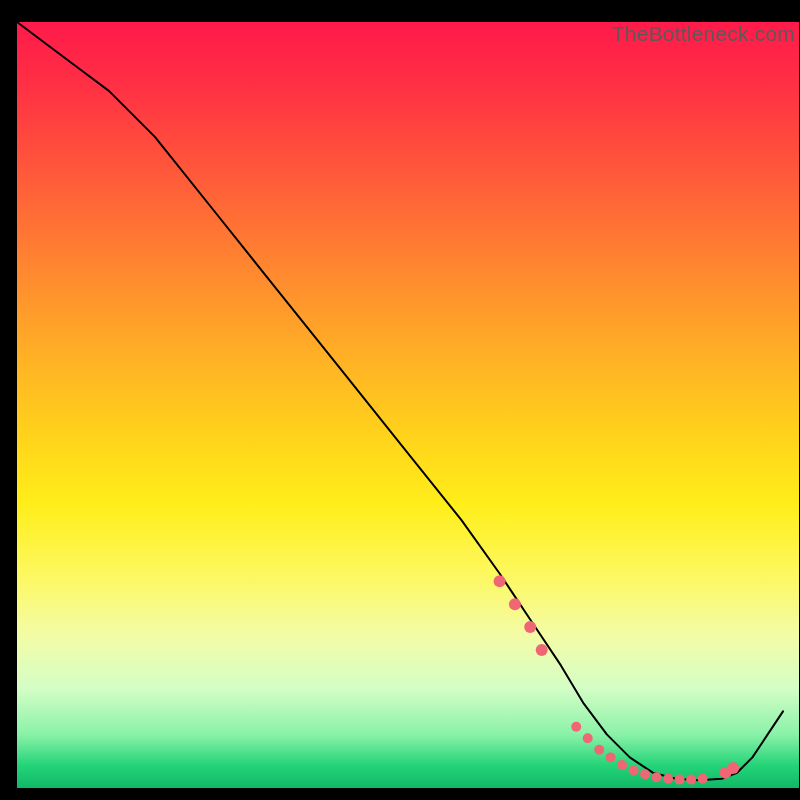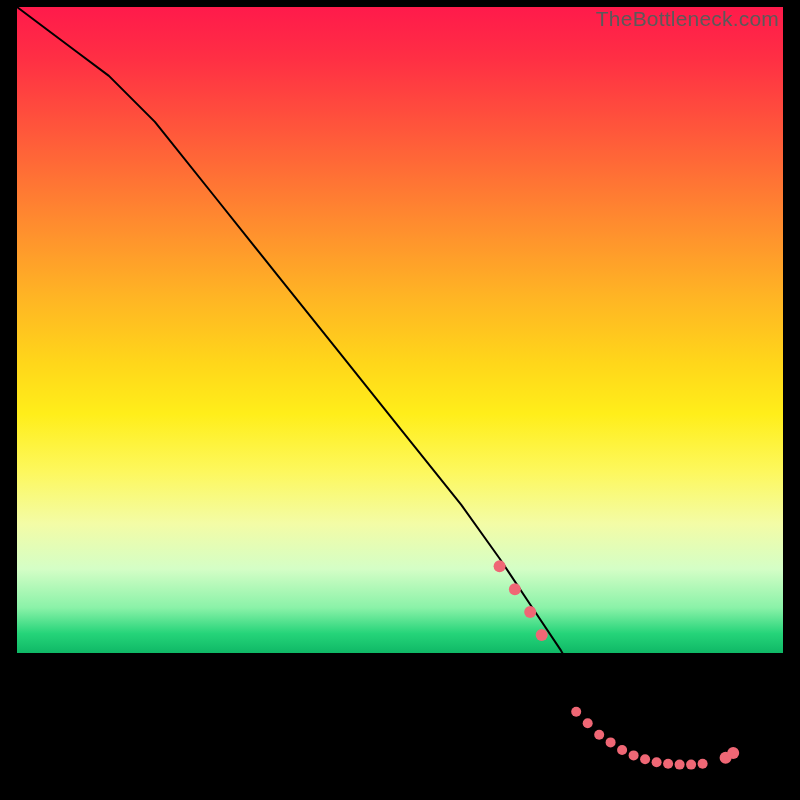--- a/index.html
+++ b/index.html
@@ -13,39 +13,40 @@
   }
   .frame {
     position: relative;
     width: 800px;
     height: 800px;
     background: #000;
   }
   .plot-area {
     position: absolute;
     left: 17px;
-    top: 7px;
+    top: 22px;
     width: 766px;
-    height: 646px;
+    height: 766px;
     
     background: linear-gradient(to bottom,
       #ff1a4b 0%,
       #ff2f44 8%,
       #ff5a3a 20%,
       #ff8a2f 33%,
       #ffb524 45%,
       #ffd61a 55%,
       #ffee1a 63%,
       #fdf85e 72%,
       #f3fca6 80%,
       #d4fec6 87%,
       #8af2a8 93%,
       #25d479 97%,
       #0fb866 100%
     );
+    padding-left: 16px;
   }
   .watermark {
     position: absolute;
     top: 0px;
     right: 4px;
     color: #5a5a5a;
     font-size: 21px;
     font-weight: 500;
     letter-spacing: 0.2px;
     user-select: none;

